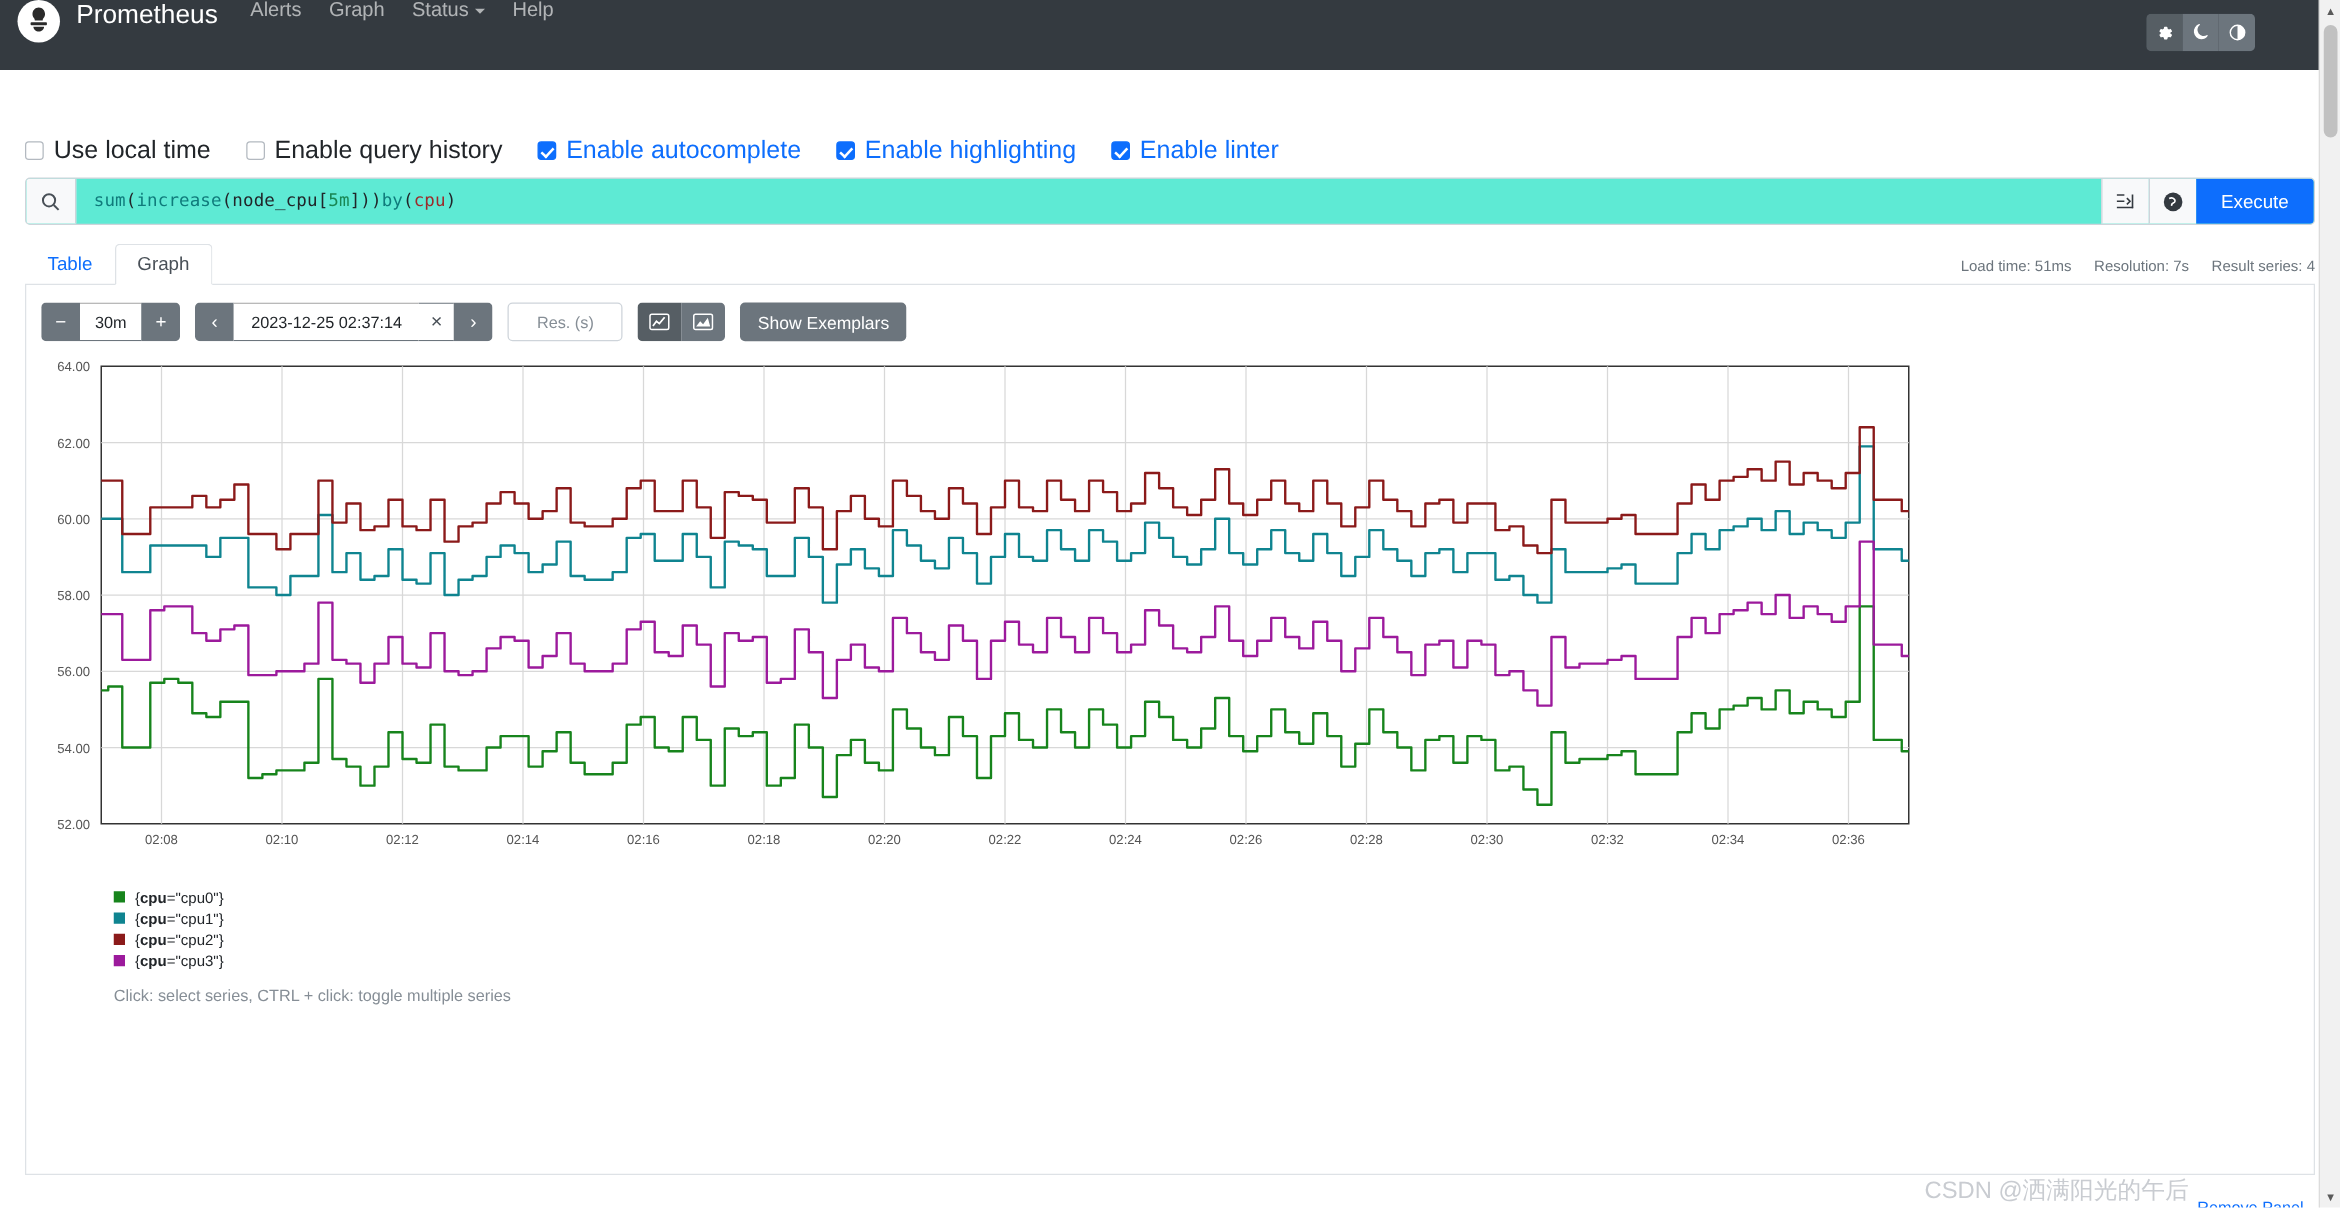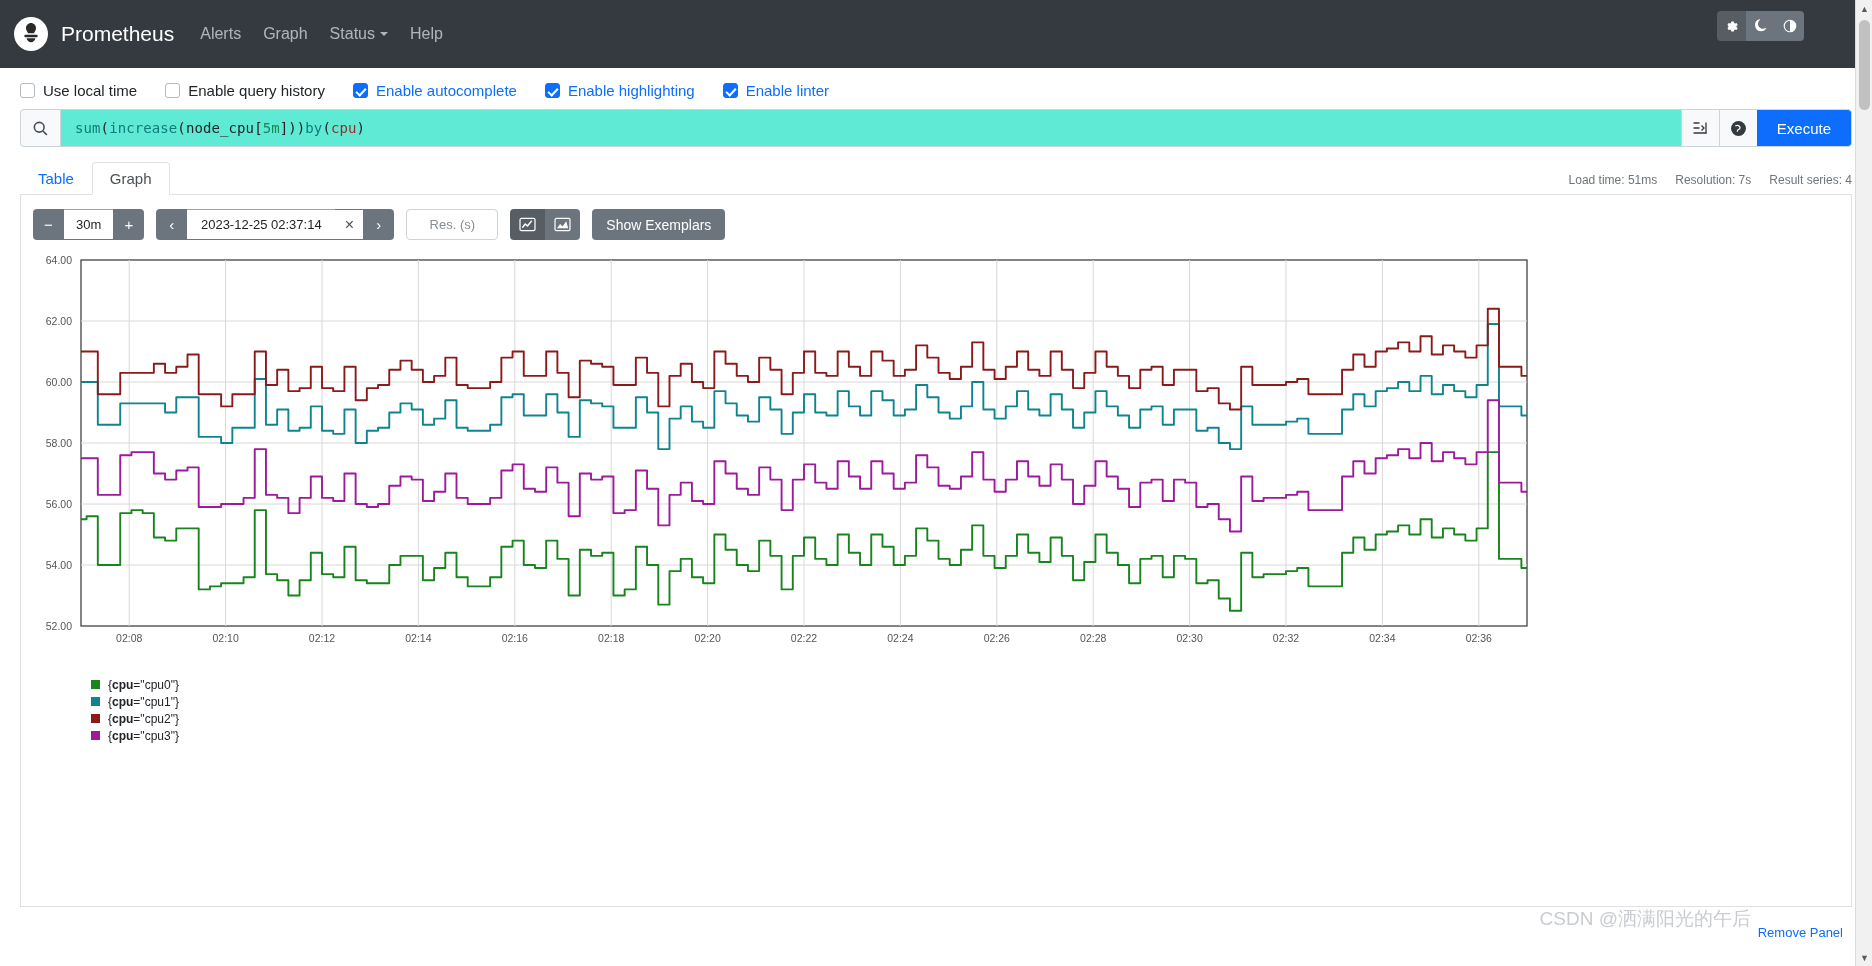--- a/index.html
+++ b/index.html
@@ -5,21 +5,21 @@
   * { box-sizing: border-box; }
   html, body { margin:0; padding:0; }
   body {
     width:1872px; height:966px; overflow:hidden;
     font-family:"Liberation Sans", sans-serif;
     background:#ffffff; color:#212529; font-size:16px;
   }
 
   
   #navbar {
-    height:68px; background:#343a40; display:flex; align-items:center;
+    height:56px; background:#343a40; display:flex; align-items:flex-start;
     padding:0 14px; position:relative;
   }
   .logo {
     width:34px; height:34px; border-radius:50%; background:#fff;
     display:flex; align-items:center; justify-content:center; margin-right:13px;
     flex:0 0 auto;
   }
   .brand { color:#fff; font-size:21px; margin-right:26px; white-space:nowrap; }
   .navlink {
     color:rgba(255,255,255,.62); font-size:16px; margin-right:22px;
@@ -49,21 +49,22 @@
     color:#5a5a5a; font-size:9px;
   }
   #scrollbar .thumb {
     position:absolute; top:20px; left:3px; width:11px; height:90px;
     background:#c1c1c1; border-radius:6px;
   }
 
   
   #options-row {
     display:flex; align-items:center; gap:0; padding:14px 20px 10px 20px;
-    font-size:15px;
+    font-size:20px;
+    margin-top:39px;
   }
   .opt { display:flex; align-items:center; margin-right:28px; white-space:nowrap; }
   .cbx {
     width:15px; height:15px; border:1px solid #b3b9c0; border-radius:3px;
     background:#fff; margin-right:8px; flex:0 0 auto; position:relative;
   }
   .cbx.on { background:#0d6efd; border-color:#0d6efd; }
   .cbx.on::after {
     content:""; position:absolute; left:4.5px; top:1.5px; width:4px; height:8px;
     border:solid #fff; border-width:0 2px 2px 0; transform:rotate(43deg);
@@ -387,20 +388,21 @@
       <span class="lg-text">{<b>cpu</b>="cpu1"}</span>
     </div>
     <div class="lg-item">
       <span class="lg-swatch" style="background:#8b1a1a"></span>
       <span class="lg-text">{<b>cpu</b>="cpu2"}</span>
     </div>
     <div class="lg-item">
       <span class="lg-swatch" style="background:#9c1a9c"></span>
       <span class="lg-text">{<b>cpu</b>="cpu3"}</span>
     </div>
+    <div id="legend-hint">Click: select series, CTRL + click: toggle multiple series</div>
   </div>
 
   <a id="remove-panel" href="#">Remove Panel</a>
   <div id="watermark">CSDN @洒满阳光的午后</div>
 </div>
 
 <div id="scrollbar">
   <div class="arrow-up">▲</div>
   <div class="thumb"></div>
   <div class="arrow-down" style="position:absolute;bottom:0;">▼</div>

